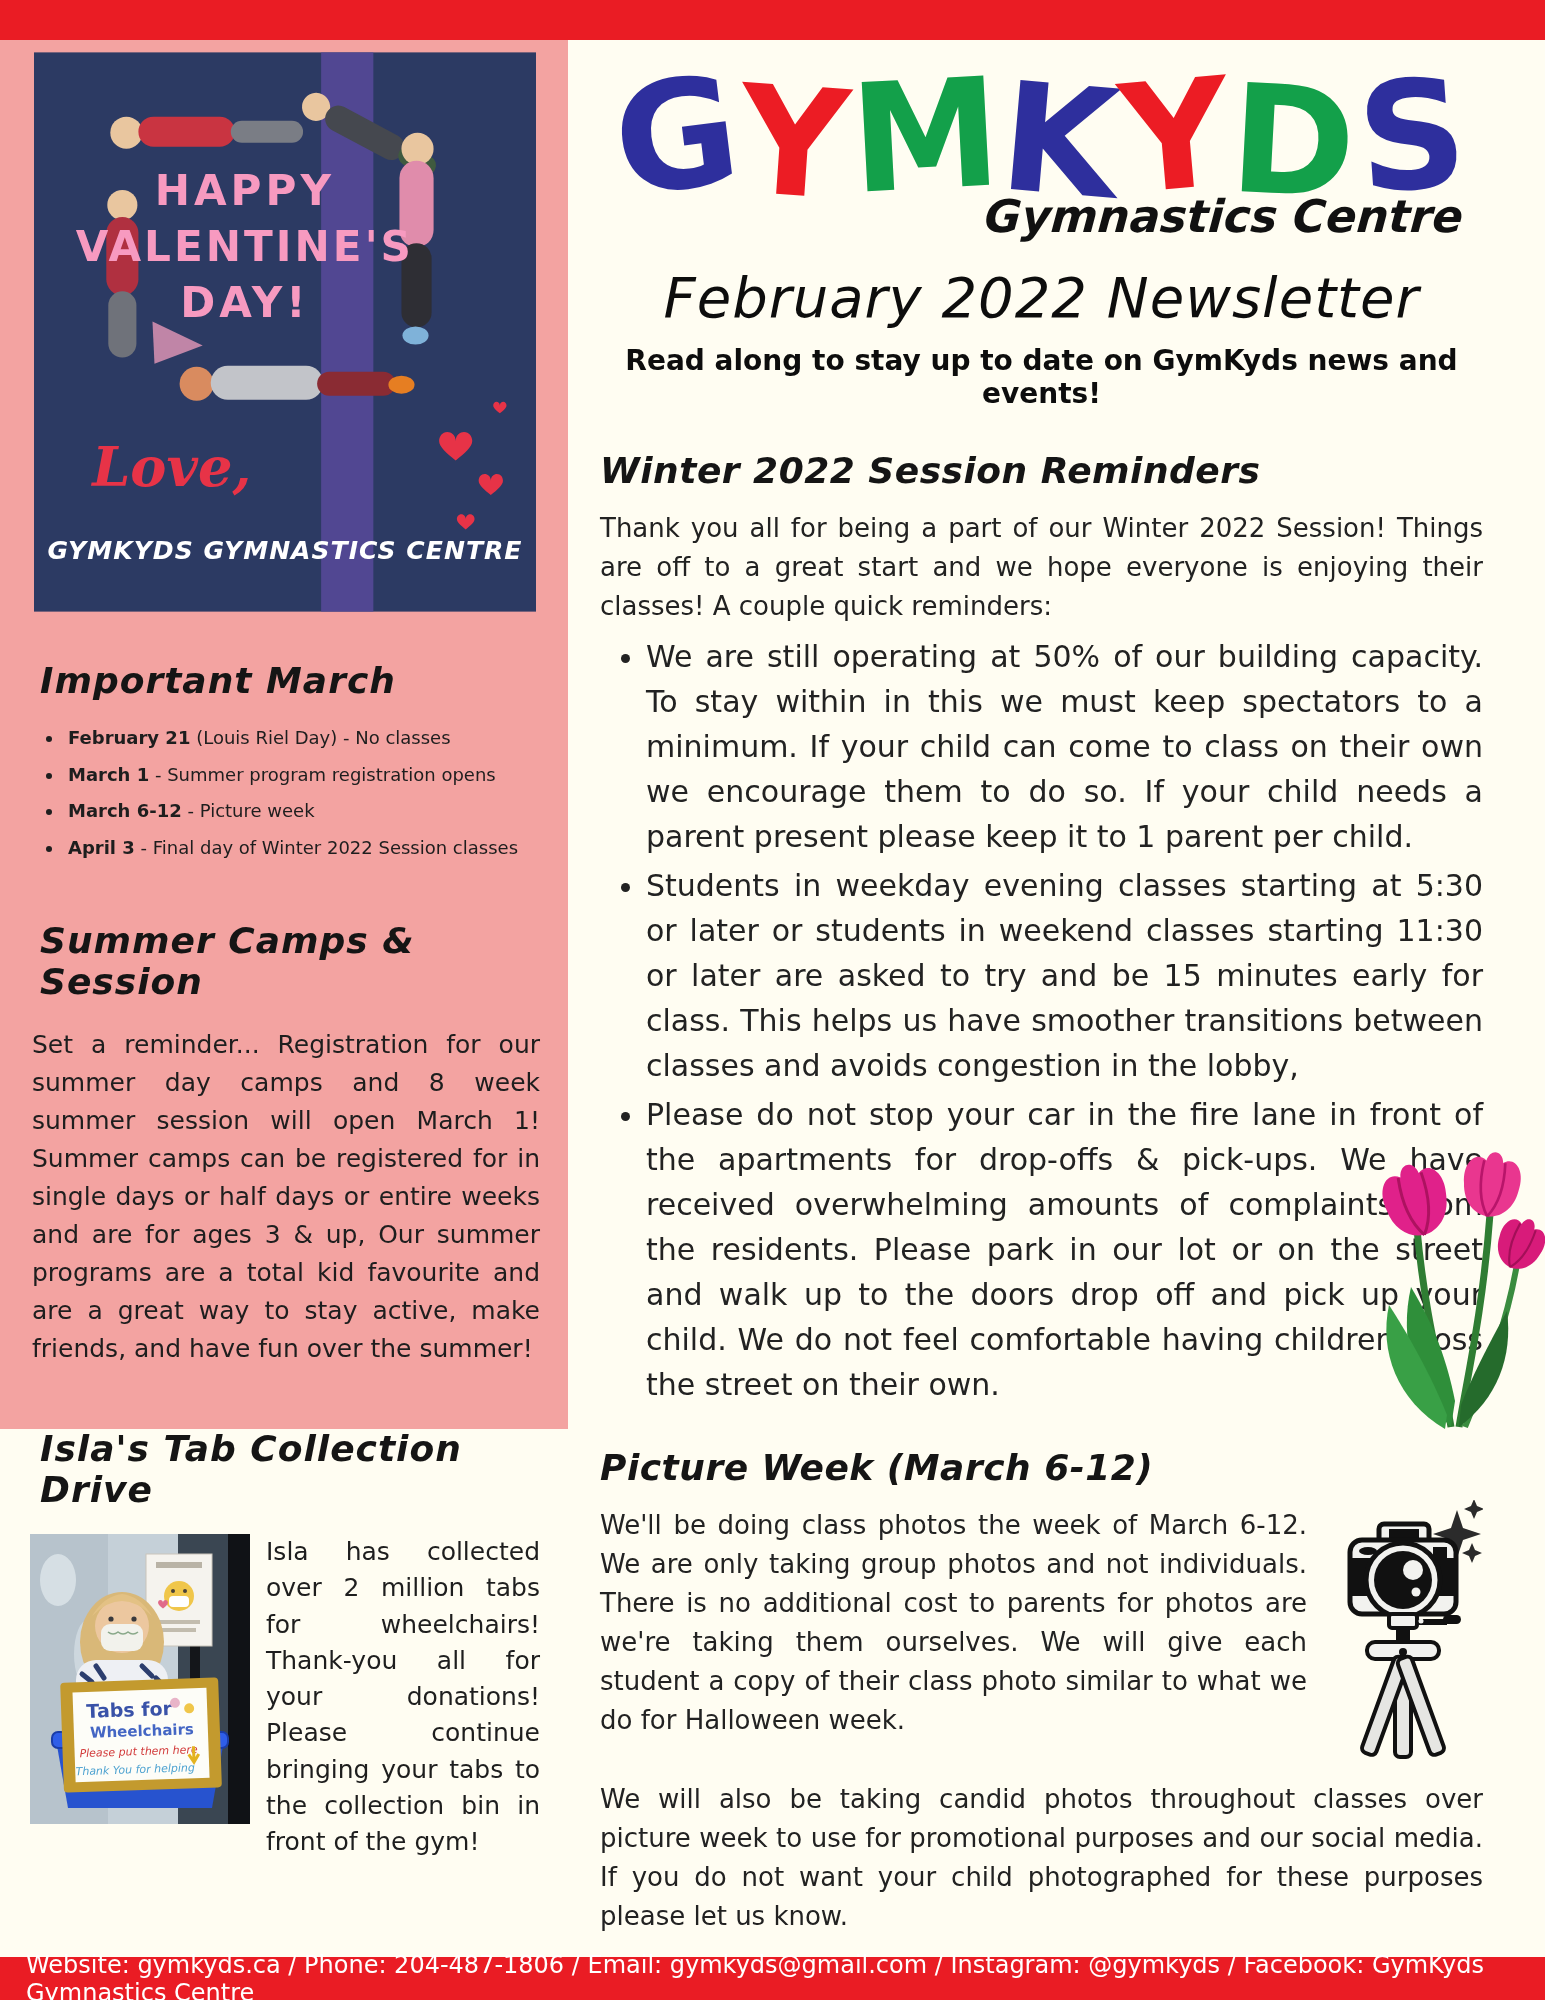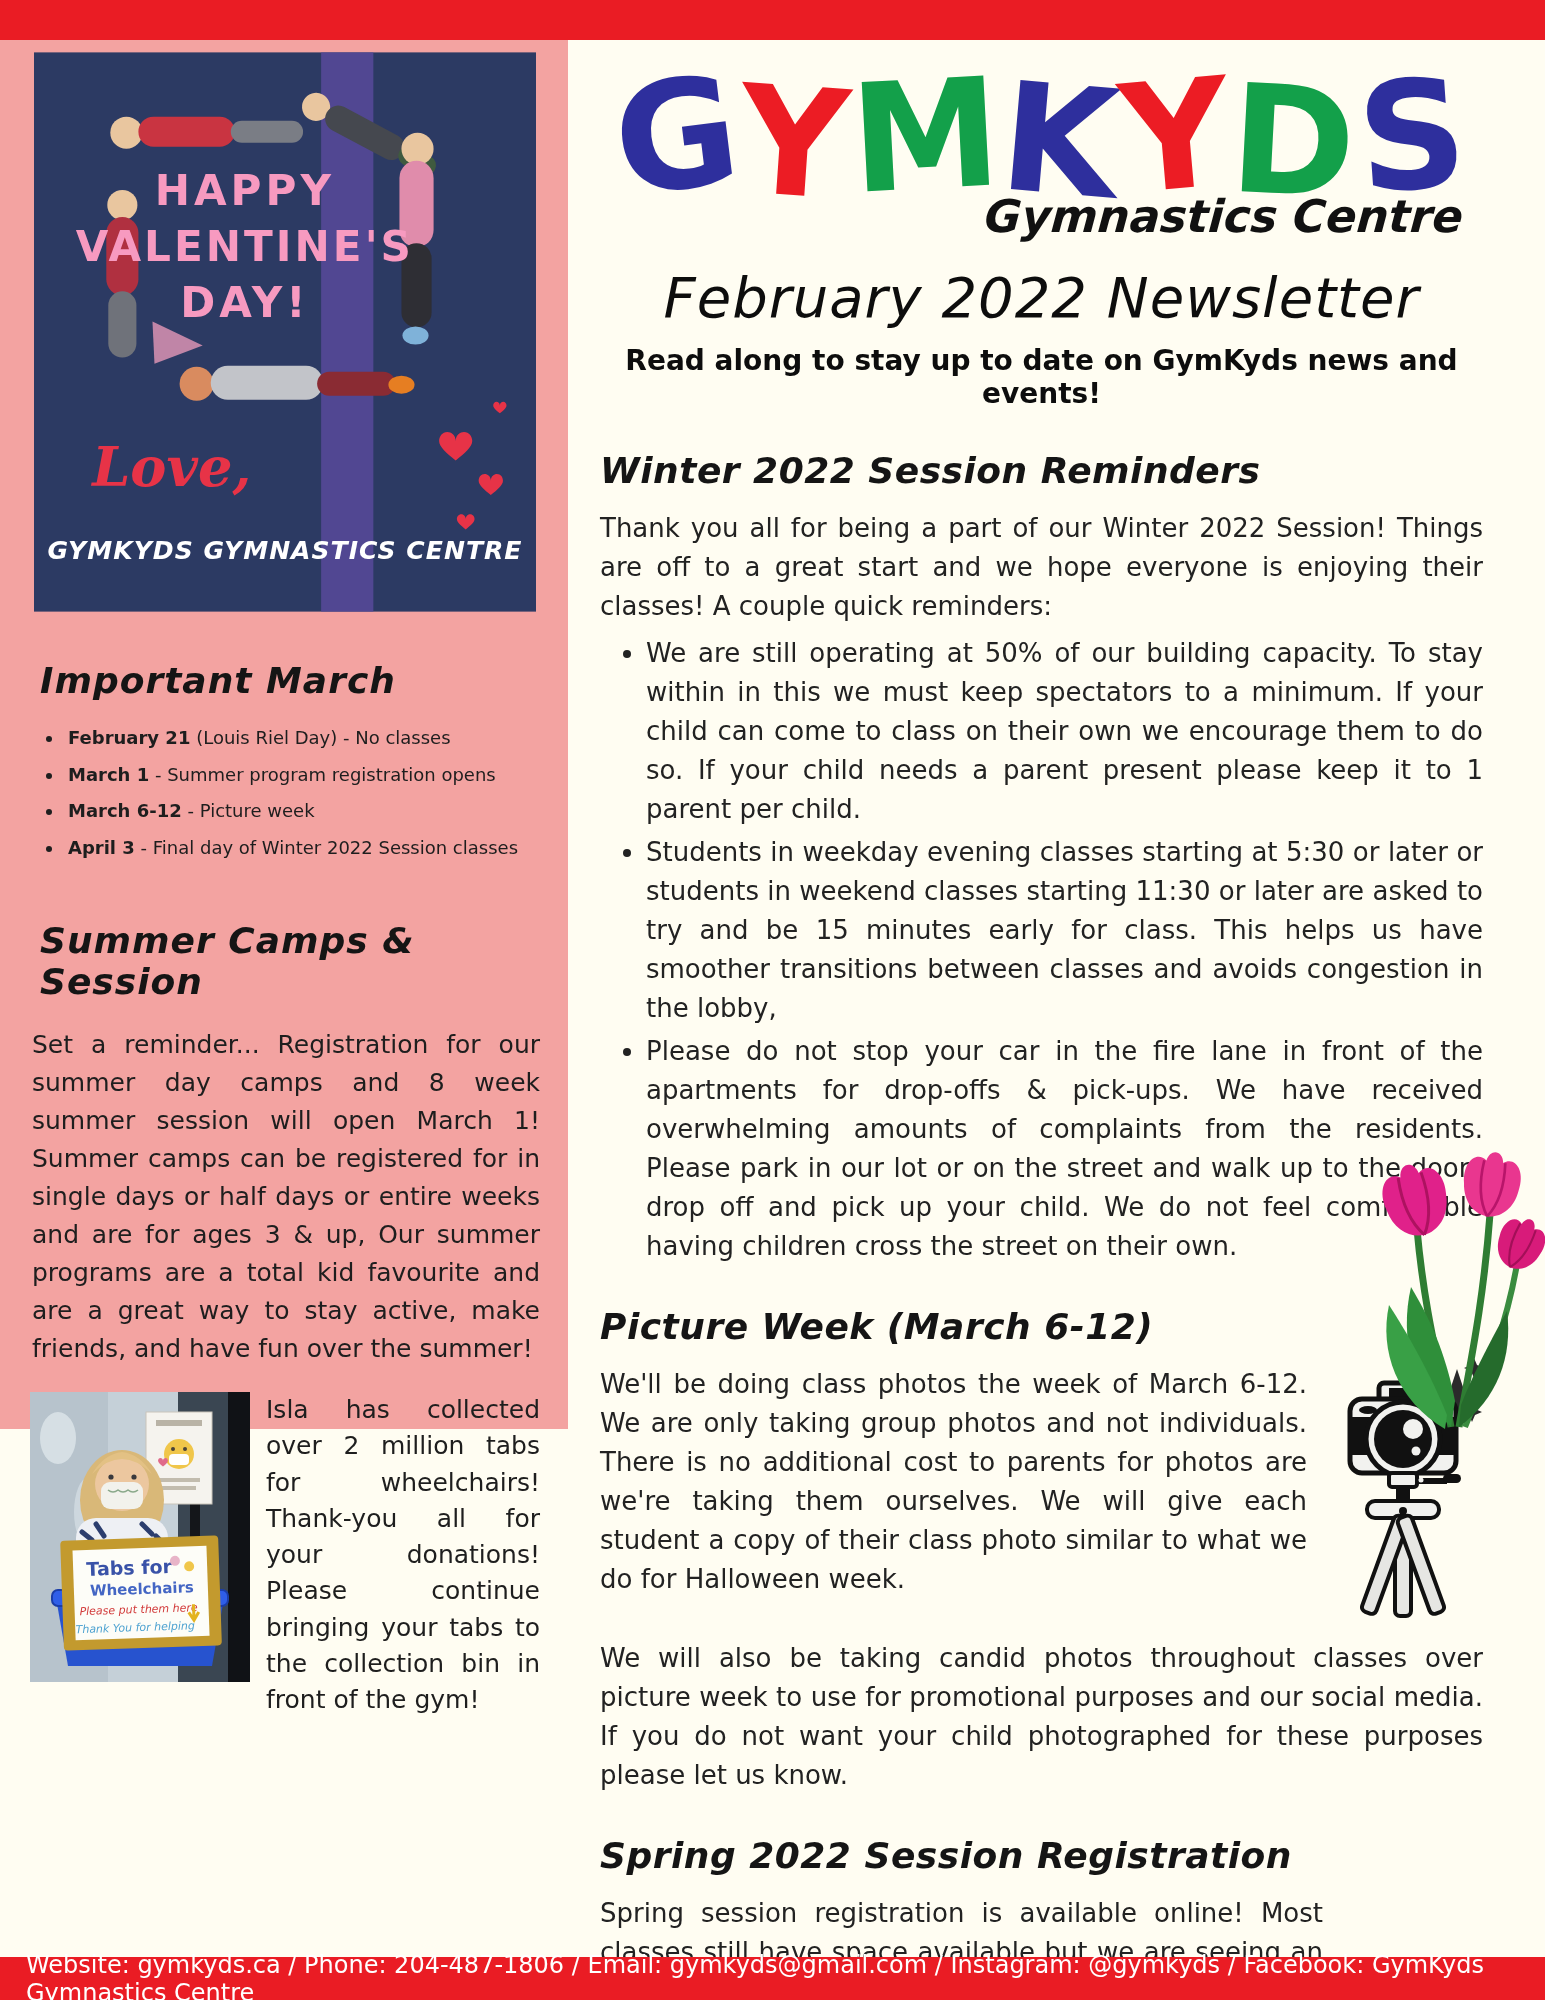--- a/index.html
+++ b/index.html
@@ -33,21 +33,21 @@
   .logo-letters span:nth-child(4){transform:rotate(5deg) translateY(5px);}
   .logo-letters span:nth-child(5){transform:rotate(-5deg);}
   .logo-letters span:nth-child(6){transform:rotate(3deg) translateY(6px);}
   .logo-letters span:nth-child(7){transform:rotate(-4deg);}
   .logo-tagline{font-size:45px;font-weight:bold;font-style:italic;color:#111;text-align:right;margin:-26px 20px 0 0;transform:skewX(-4deg);}
   .nl-title{font-size:56px;font-weight:normal;font-style:italic;color:#0d0d0d;text-align:center;margin:22px 0 0;letter-spacing:1px;}
   .nl-subtitle{font-size:28px;font-weight:bold;color:#0d0d0d;text-align:center;margin:14px 0 0;}
   .sec-h{font-size:36px;font-weight:bold;font-style:italic;color:#151515;margin:40px 0 18px;letter-spacing:0.5px;}
   .para{font-size:26px;line-height:1.5;text-align:justify;color:#222;margin:0;}
   .main-list{margin:8px 0 0;padding-left:46px;}
-  .main-list li{font-size:26px;line-height:1.5;text-align:justify;color:#222;margin-bottom:4px;}
+  .main-list li{font-size:30px;line-height:1.5;text-align:justify;color:#222;margin-bottom:4px;}
   .pic-flex{display:flex;gap:26px;align-items:flex-start;}
   .pic-flex .para{flex:1;}
   .camera{flex:none;width:150px;margin-top:-6px;}
   .camera svg{display:block;width:150px;height:262px;}
   .para.full{margin-top:18px;}
   .spring-para{margin-right:160px;}
   .tulips{position:absolute;right:0;bottom:0;width:190px;height:330px;}
   .tulips svg{display:block;width:190px;height:330px;}
 
   
@@ -111,20 +111,21 @@
       <ul class="dates">
         <li><b>February 21</b><span> (Louis Riel Day) - No classes</span></li>
         <li><b>March 1</b><span> - Summer program registration opens</span></li>
         <li><b>March 6-12</b><span> - Picture week</span></li>
         <li><b>April 3</b><span> - Final day of Winter 2022 Session classes</span></li>
       </ul>
 
       <h2 class="side-h tight">Summer Camps &amp; Session</h2>
       <p class="side-para">Set a reminder... Registration for our summer day camps and 8 week summer session will open March 1! Summer camps can be registered for in single days or half days or entire weeks and are for ages 3 &amp; up, Our summer programs are a total kid favourite and are a great way to stay active, make friends, and have fun over the summer!</p>
 
+      <h2 class="side-h tight">Isla's Tab Collection Drive</h2>
       <div class="isla-row">
         <div class="isla-photo">
           <svg viewBox="0 0 220 290">
             <rect x="0" y="0" width="220" height="290" fill="#c5d0d8"></rect>
             <rect x="0" y="0" width="78" height="290" fill="#b7c3cc"></rect>
             <ellipse cx="28" cy="46" rx="18" ry="26" fill="#dde6ea" opacity="0.8"></ellipse>
             <ellipse cx="58" cy="120" rx="14" ry="34" fill="#d2dce2" opacity="0.8"></ellipse>
             <rect x="148" y="0" width="72" height="290" fill="#3a4652"></rect>
             <rect x="198" y="0" width="22" height="290" fill="#101216"></rect>
             <rect x="160" y="92" width="10" height="64" rx="5" fill="#14161a"></rect>

